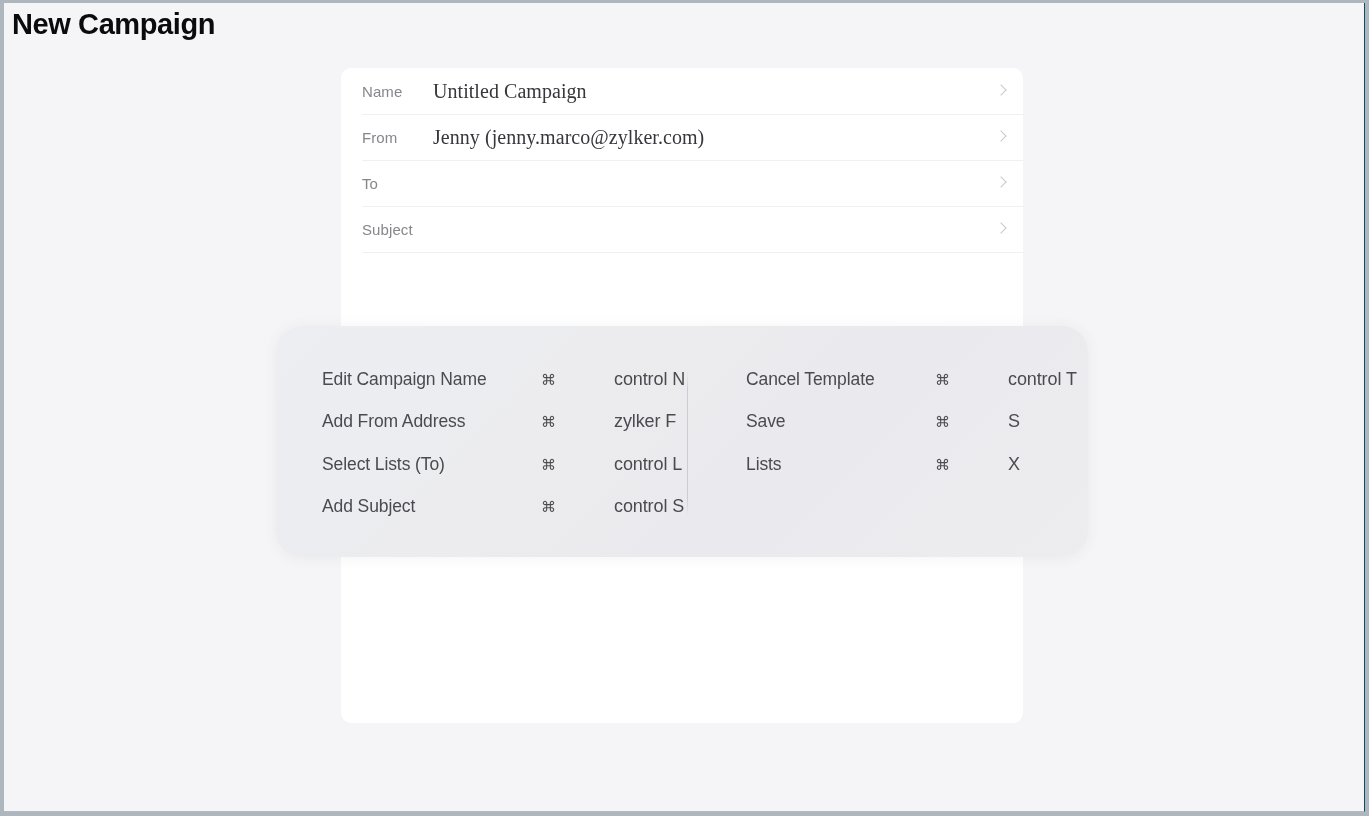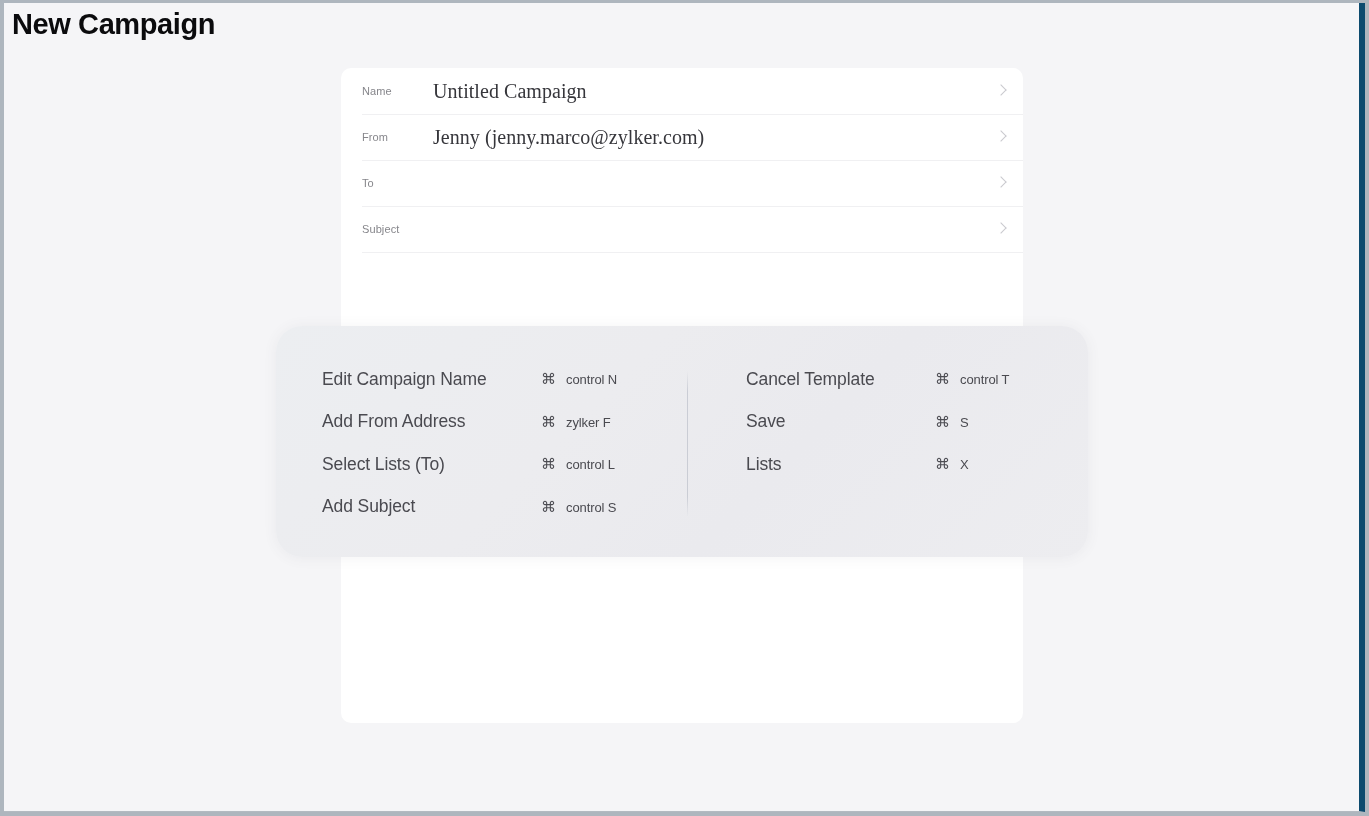--- a/index.html
+++ b/index.html
@@ -16,21 +16,21 @@
   }
 
   
   .window {
     position: absolute;
     left: 4px;
     top: 3px;
     width: 1361px;
     height: 809px;
     background: #f5f5f7;
-    border-right: 6px solid #0c4a6e;
+    border-right: 1px solid #0c4a6e;
     border-bottom: 1px solid #b3bac1;
     overflow: hidden;
   }
 
   
   .page-title {
     position: absolute;
     left: 8px;
     top: 5px;
     font-size: 29px;
@@ -78,21 +78,21 @@
     background: #f0f0f2;
   }
 
   .form-rows::after {
     top: 184px;
   }
 
   .row-label {
     width: 71px;
     flex: 0 0 71px;
-    font-size: 11px;
+    font-size: 15px;
     color: #86868b;
     letter-spacing: 0.1px;
   }
 
   .row-value {
     flex: 1 1 auto;
     font-size: 20px;
     color: #36363b;
     letter-spacing: 0.05px;
     white-space: nowrap;
@@ -181,23 +181,24 @@
   }
 
   .key-cmd {
     font-size: 15px;
     color: #4c4c52;
     margin-right: 10px;
     font-family: "DejaVu Sans", sans-serif;
   }
 
   .key-text {
-    font-size: 13px;
+    font-size: 18px;
     color: #4a4a50;
     letter-spacing: -0.1px;
+    margin-left: 48px;
   }
 </style>
 </head>
 <body>
 
 <div class="window">
 
   <div class="page-title">New Campaign</div>
 
   <div class="form-card">

